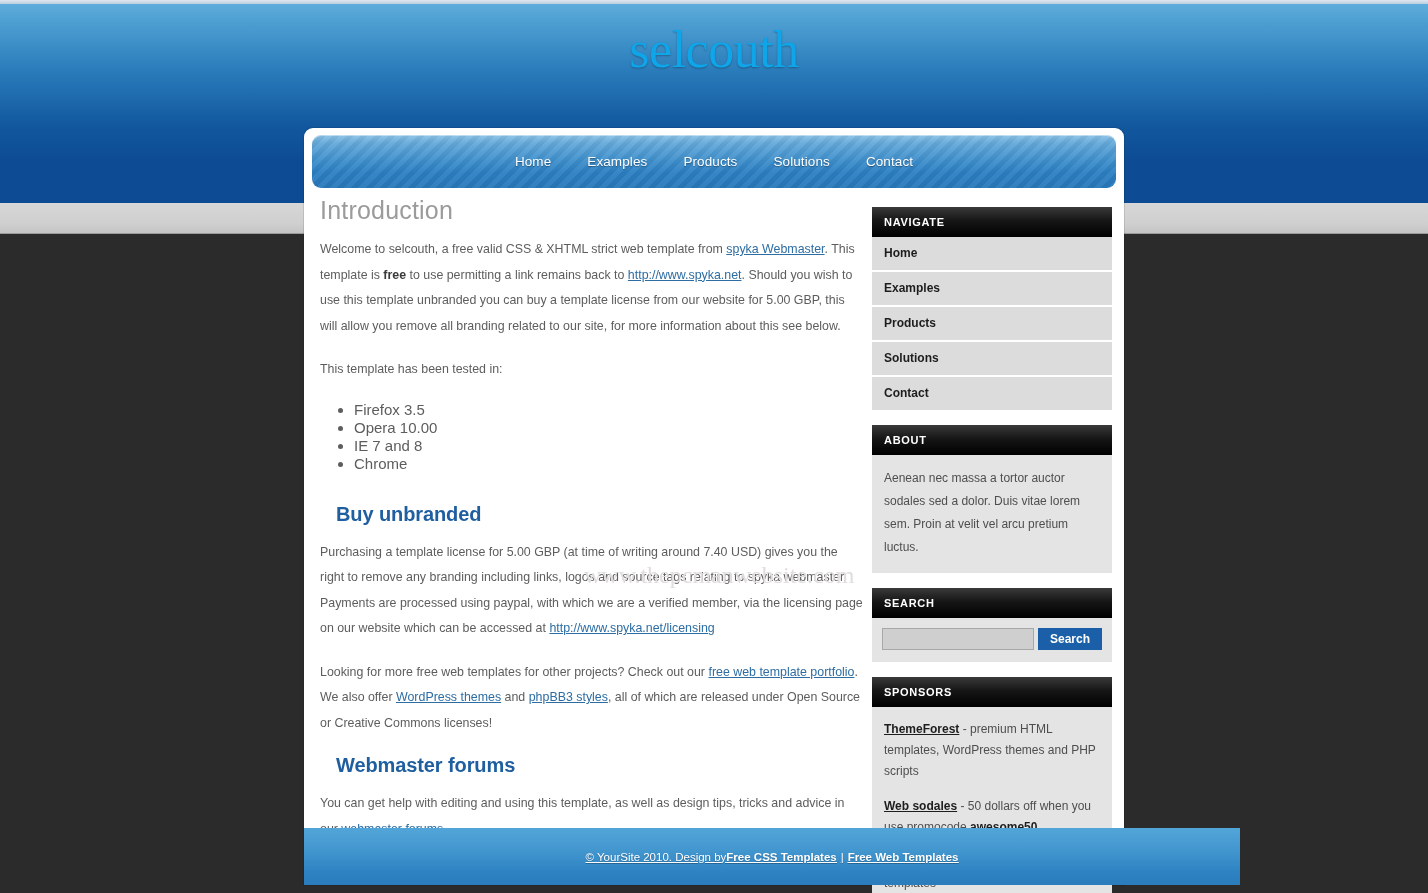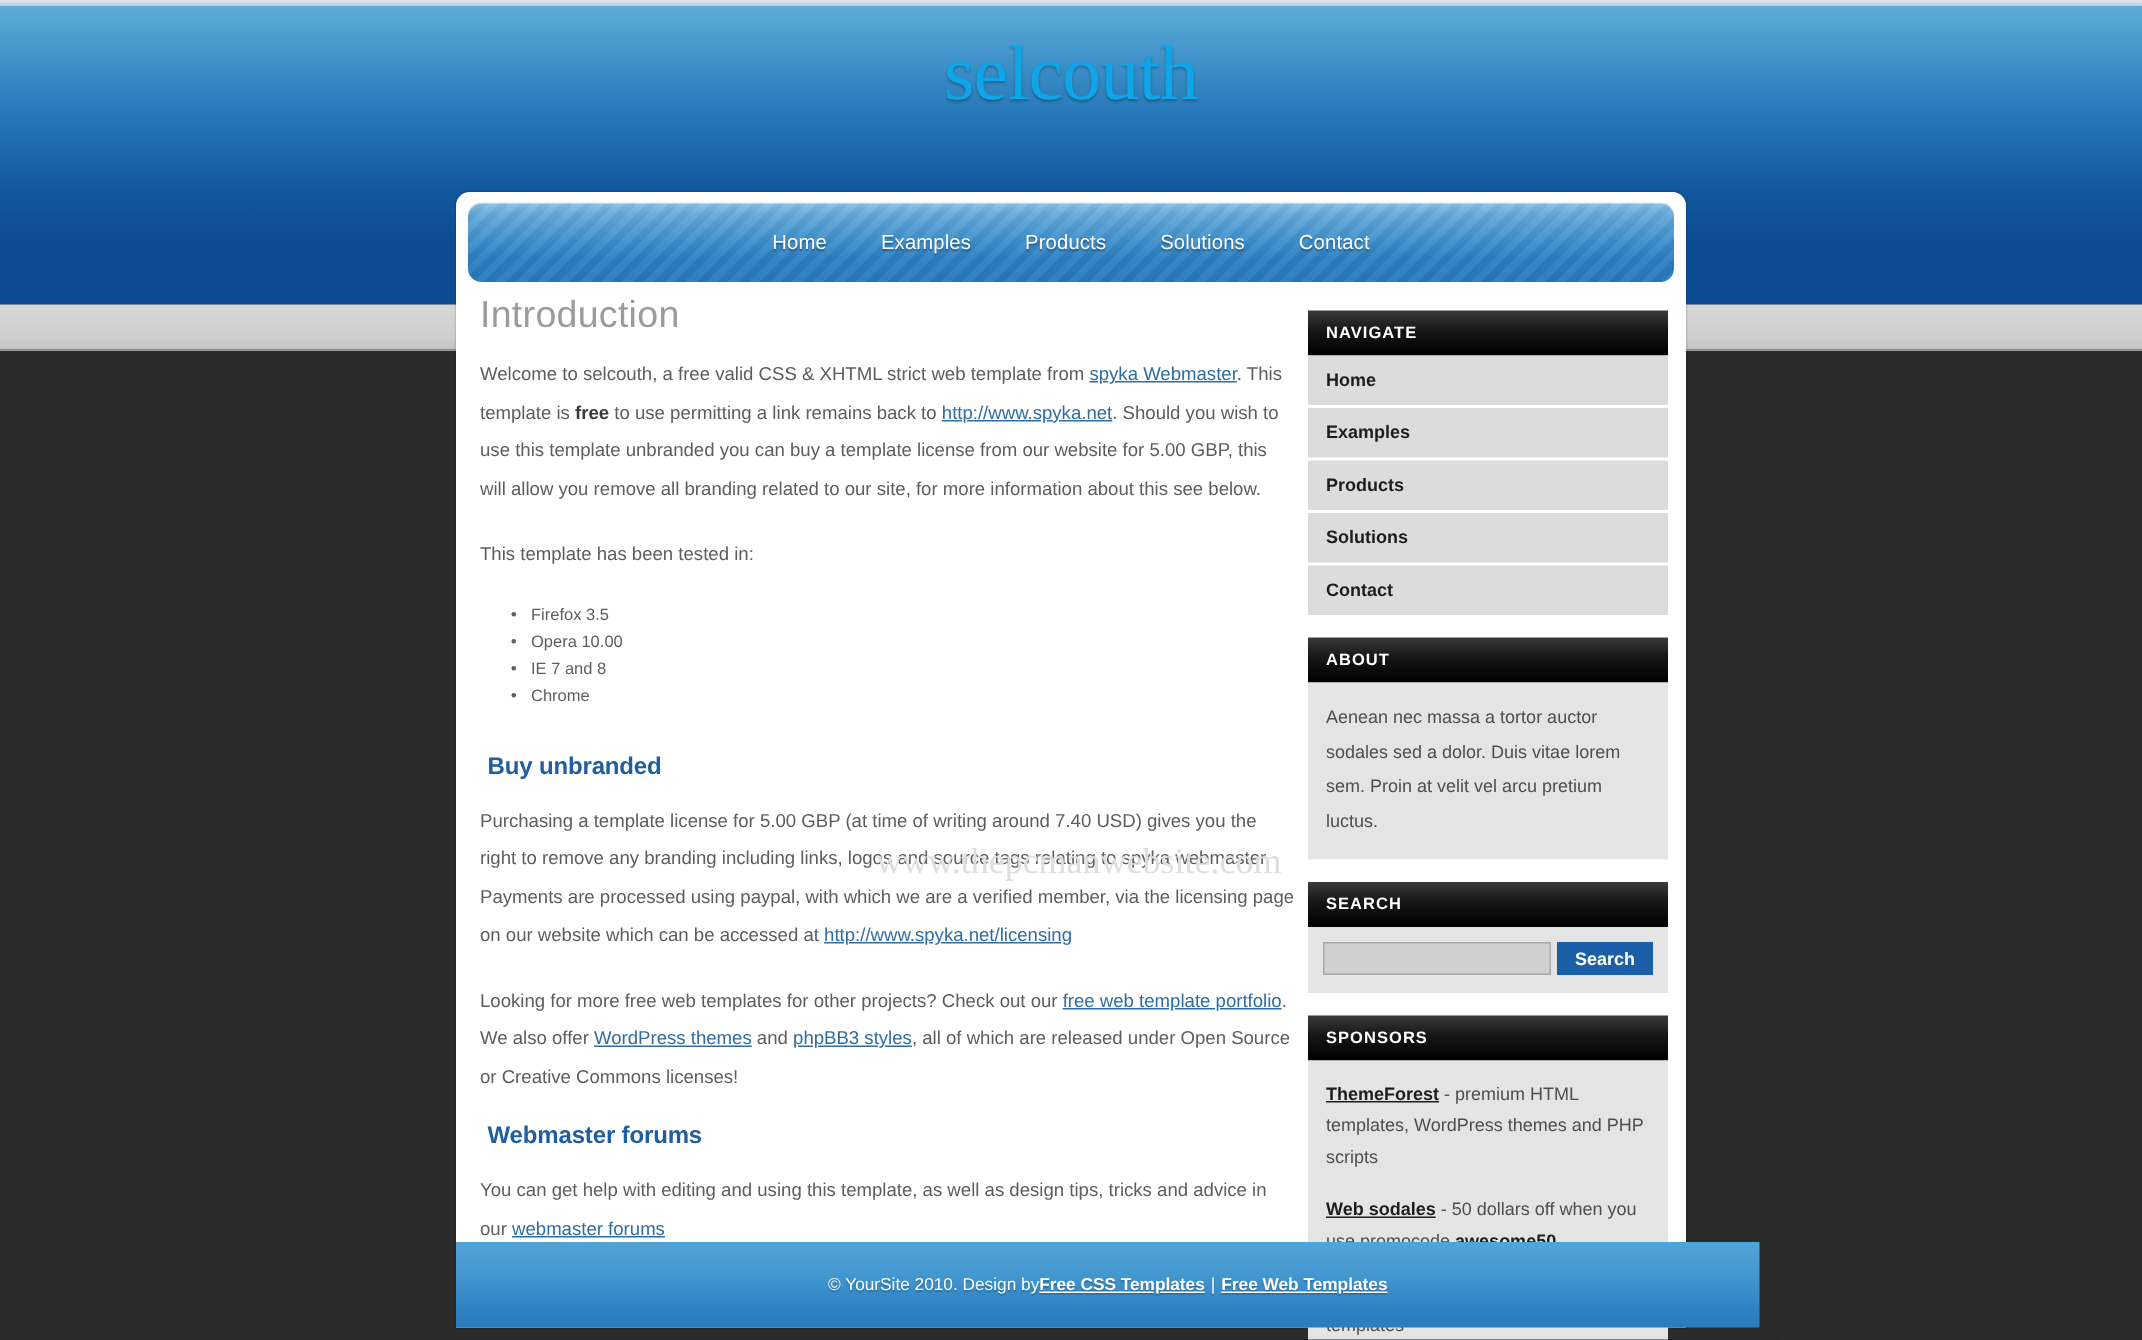--- a/index.html
+++ b/index.html
@@ -131,29 +131,29 @@
     line-height: 25.5px;
   }
   .body-text b, .body-text strong { color: #3a3a3a; font-weight: bold; }
   .body-text a, .list-link {
     color: #2d6da3;
     text-decoration: underline;
   }
   ul.tested-list {
     margin: 0 0 30px 0;
     padding-left: 34px;
-    font-size: 11px;
+    font-size: 15px;
     color: #5d5d5d;
     line-height: 18px;
   }
   ul.tested-list li { margin-bottom: 0px; }
 
   h2.section-head {
-    margin: 0 0 14px 5px;
-    font-size: 16px;
+    margin: 0 0 14px 16px;
+    font-size: 20px;
     color: #1f5fa0;
     font-weight: bold;
     letter-spacing: -0.1px;
   }
 
   
   #watermark {
     position: absolute;
     left: 280px; top: 366px;
     font-family: "Liberation Serif", serif;
@@ -230,28 +230,29 @@
     font-size: 12px;
     font-weight: bold;
     cursor: pointer;
     font-family: "Liberation Sans", sans-serif;
   }
 
   
   #footer {
     position: absolute;
     left: 304px; top: 828px;
-    width: 869px; height: 57px;
+    width: 936px; height: 57px;
     background: linear-gradient(to bottom, #52a5d8 0px, #4397cf 22px, #2f84c3 42px, #2a7cbb 57px);
     display: flex;
     align-items: center;
     justify-content: center;
     font-size: 11.5px;
     color: #ffffff;
     text-shadow: 0 1px 1px rgba(0,0,0,0.25);
+    text-decoration: underline;
   }
   #footer a {
     color: #ffffff;
     font-weight: bold;
     text-decoration: underline;
   }
   #footer .sep { margin: 0 4px; }
 </style>
 </head>
 <body>

